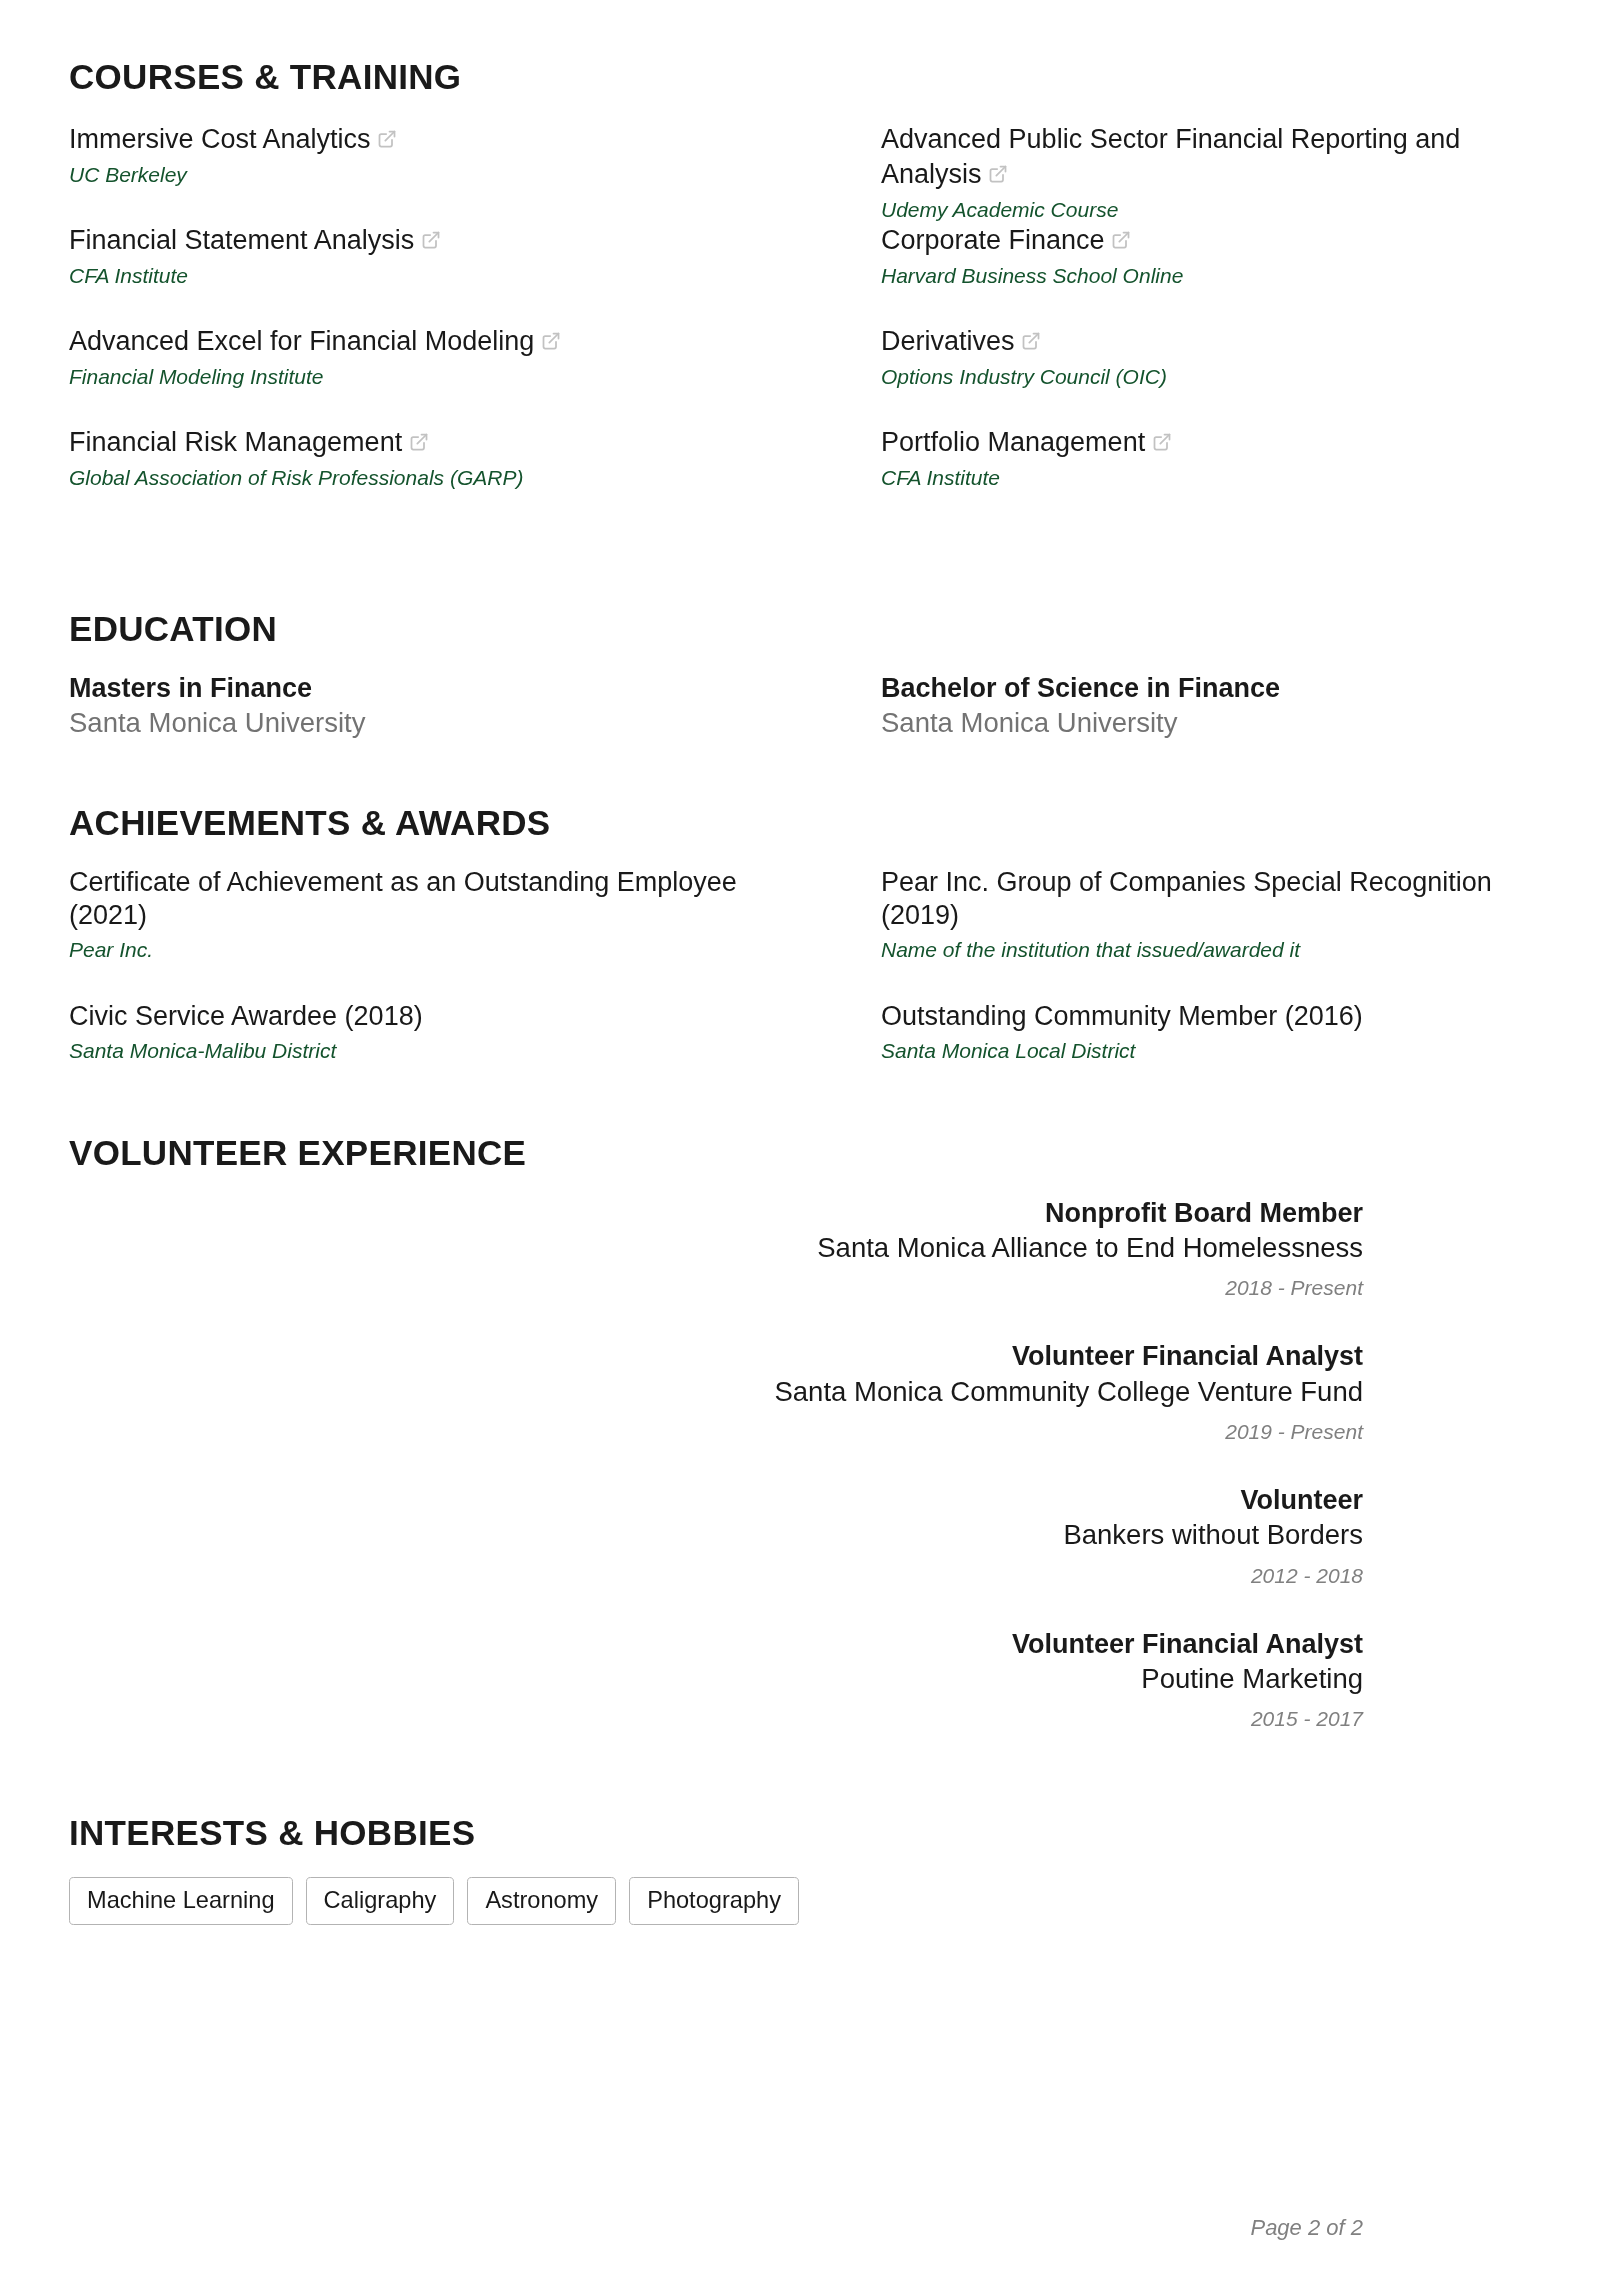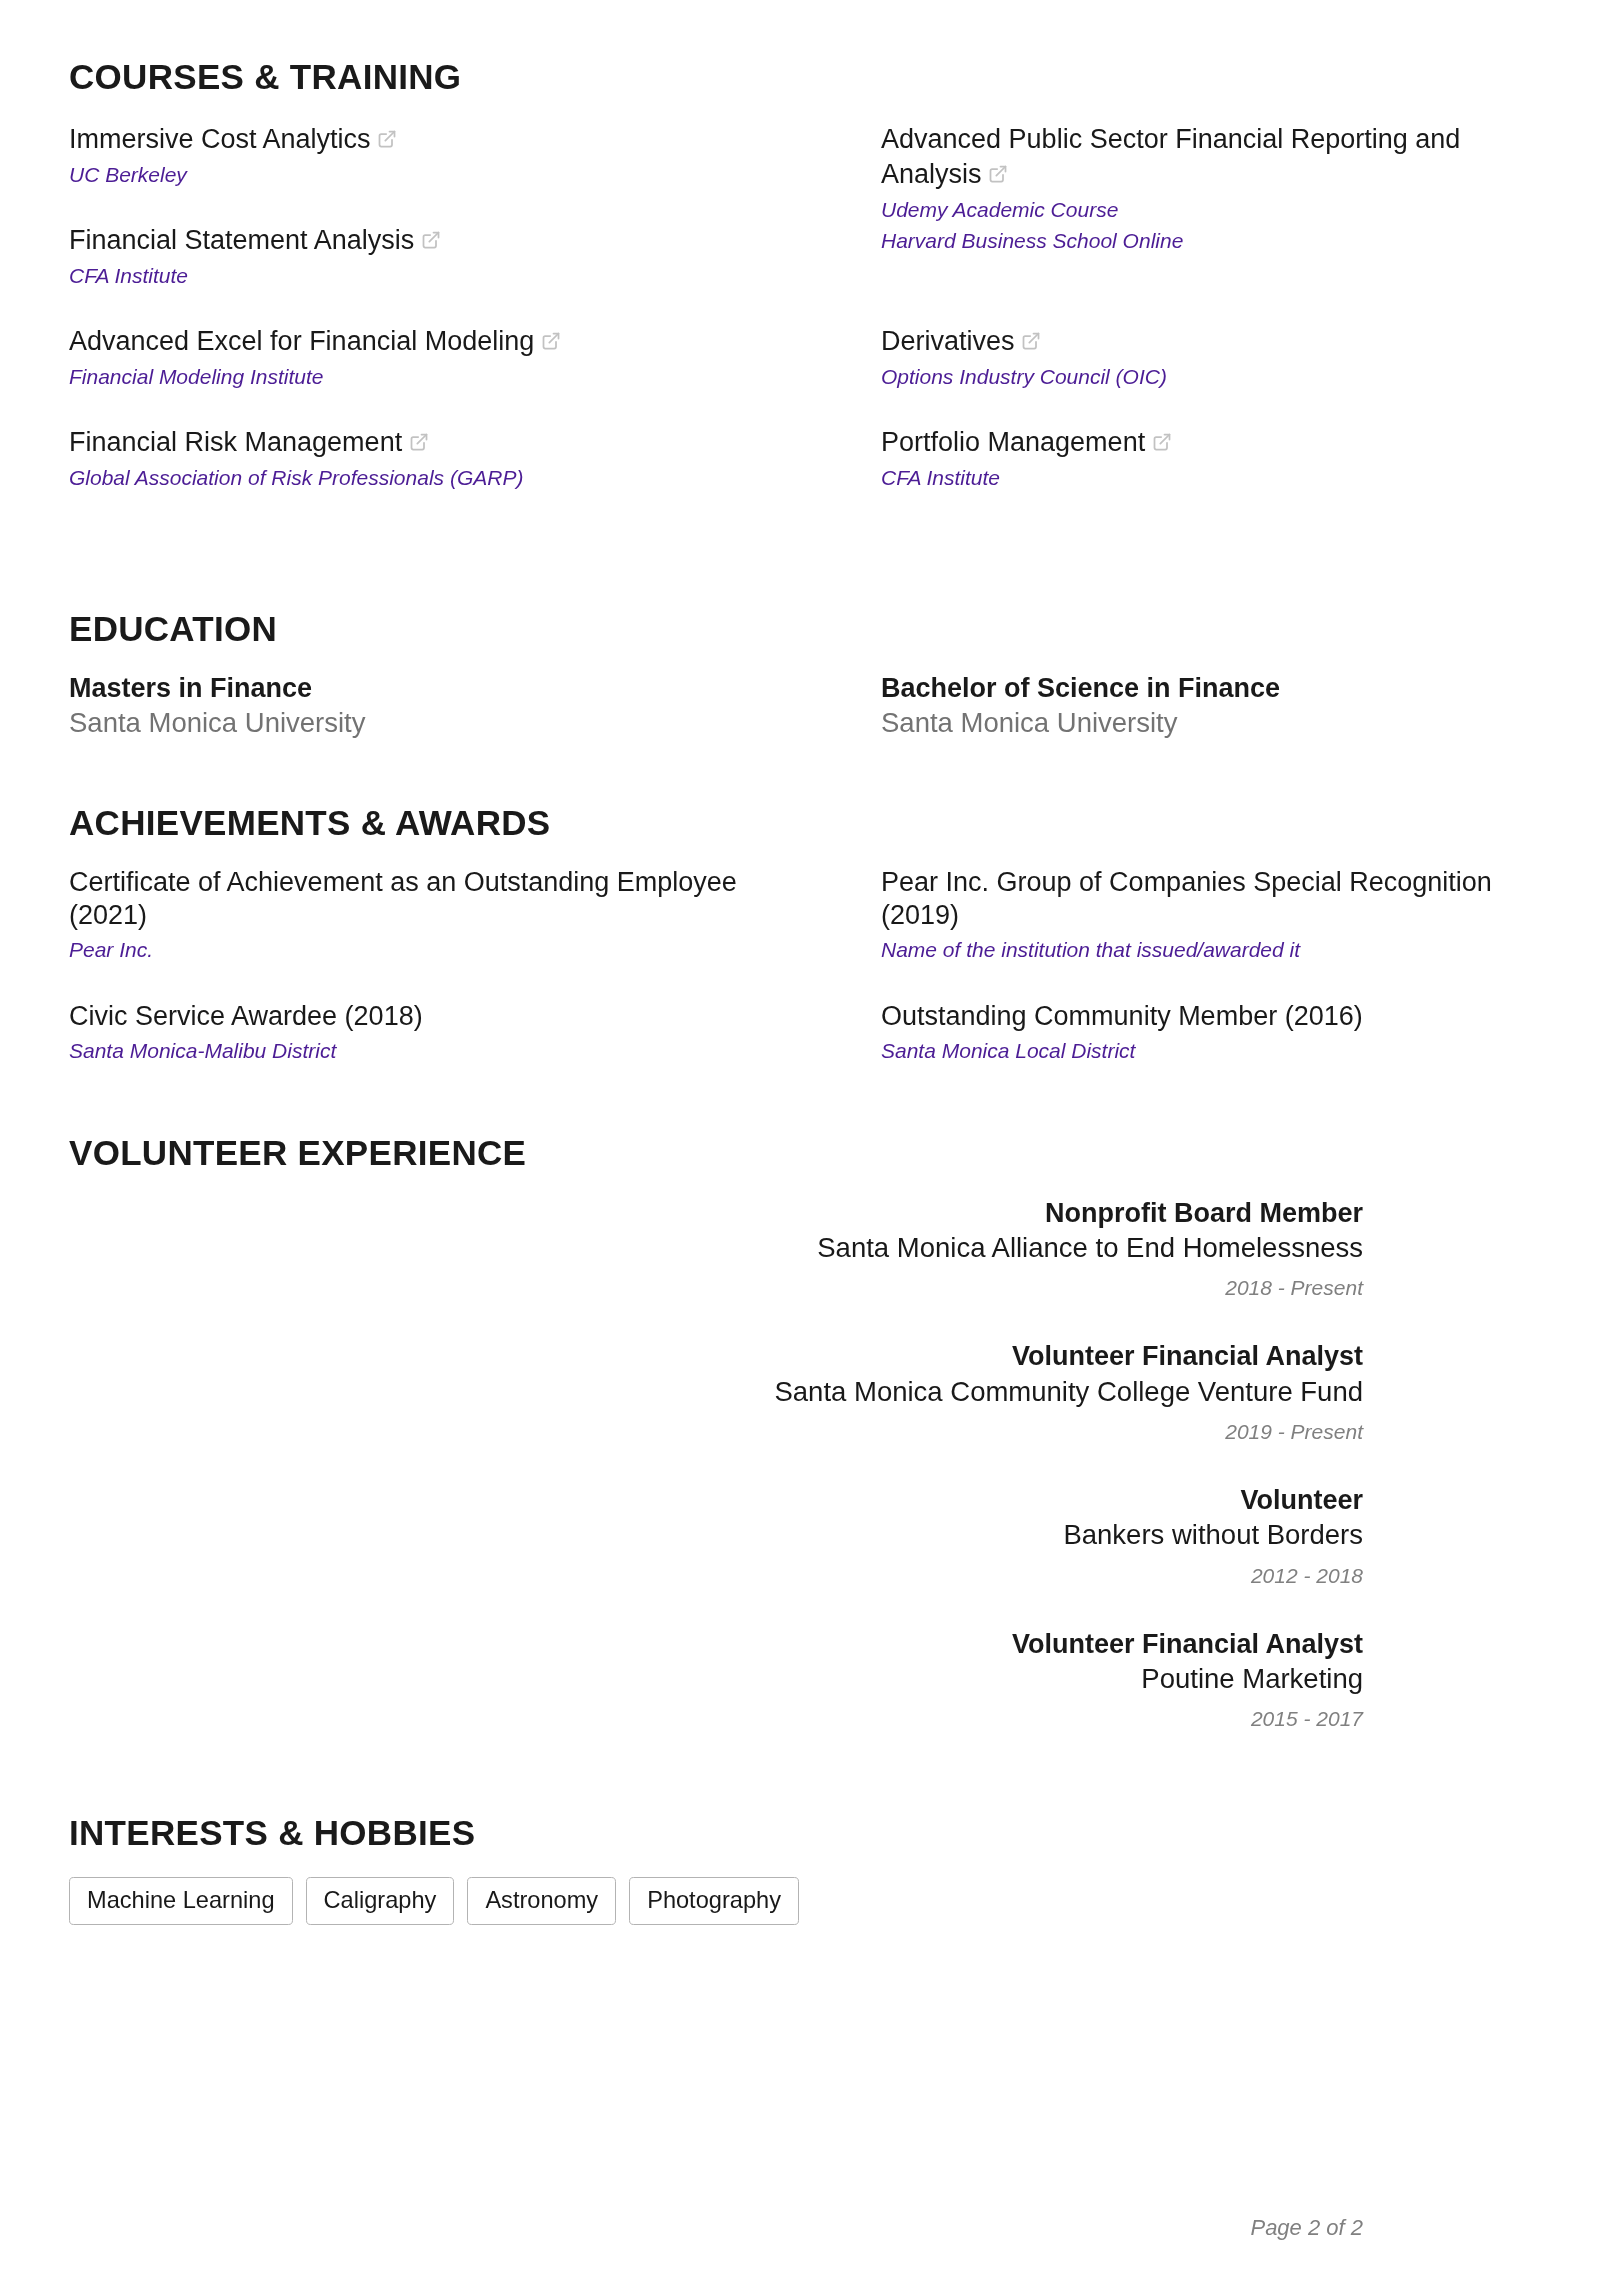--- a/index.html
+++ b/index.html
@@ -71,21 +71,21 @@
     width:20px;
     height:20px;
     margin-left:6.5px;
     vertical-align:-1.3px;
   }
   .ext-icon svg { display:block; width:20px; height:20px; }
 
   .sub-italic {
     font-size:21px;
     font-style:italic;
-    color:#4c1d95;
+    color:#14532d;
     line-height:1.35;
     margin-top:4.6px;
   }
 
   
   .edu-grid { margin-top:23.6px; }
 
   .edu-degree {
     font-size:27px;
     font-weight:bold;
@@ -210,20 +210,27 @@
           <span class="course-title">Financial Statement Analysis</span><span class="ext-icon"><svg viewBox="0 0 24 24" fill="none" stroke="#c2c2c2" stroke-width="2.1" stroke-linecap="round" stroke-linejoin="round">
                 <path d="M18 13v6a2 2 0 0 1-2 2H5a2 2 0 0 1-2-2V8a2 2 0 0 1 2-2h6"></path>
                 <polyline points="15 3 21 3 21 9"></polyline>
                 <line x1="10" y1="14" x2="21" y2="3"></line>
               </svg></span>
         </div>
         <div class="sub-italic">CFA Institute</div>
       </div>
 
       <div class="course-item">
+        <div>
+          <span class="course-title">Corporate Finance</span><span class="ext-icon"><svg viewBox="0 0 24 24" fill="none" stroke="#c2c2c2" stroke-width="2.1" stroke-linecap="round" stroke-linejoin="round">
+                <path d="M18 13v6a2 2 0 0 1-2 2H5a2 2 0 0 1-2-2V8a2 2 0 0 1 2-2h6"></path>
+                <polyline points="15 3 21 3 21 9"></polyline>
+                <line x1="10" y1="14" x2="21" y2="3"></line>
+              </svg></span>
+        </div>
         <div class="sub-italic">Harvard Business School Online</div>
       </div>
 
       <div class="course-item">
         <div>
           <span class="course-title">Advanced Excel for Financial Modeling</span><span class="ext-icon"><svg viewBox="0 0 24 24" fill="none" stroke="#c2c2c2" stroke-width="2.1" stroke-linecap="round" stroke-linejoin="round">
                 <path d="M18 13v6a2 2 0 0 1-2 2H5a2 2 0 0 1-2-2V8a2 2 0 0 1 2-2h6"></path>
                 <polyline points="15 3 21 3 21 9"></polyline>
                 <line x1="10" y1="14" x2="21" y2="3"></line>
               </svg></span>

